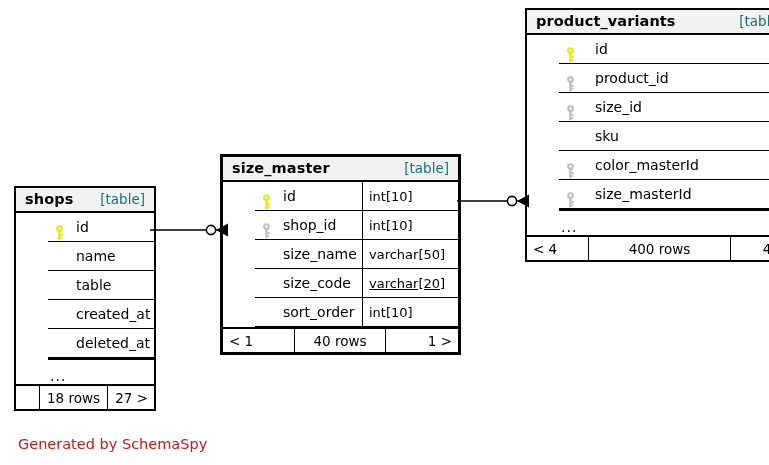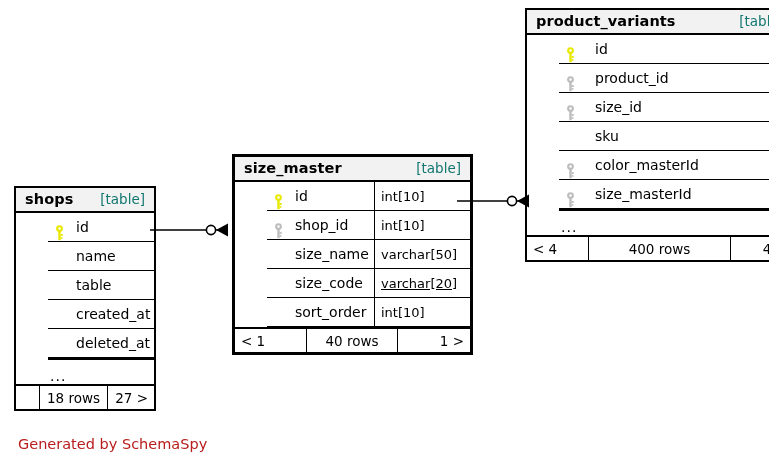--- a/index.html
+++ b/index.html
@@ -155,21 +155,21 @@
       <span class="col-label">...</span>
     </div>
 
     <div class="foot">
       <div class="f-prev" style="flex:0 0 62px;">&lt; 4</div>
       <div class="f-rows">400 rows</div>
       <div class="f-next" style="flex:0 0 62px;">4 &gt;</div>
     </div>
   </div>
 
-  <div class="entity thick" style="left:232px;top:154px;width:241px;">
+  <div class="entity thick" style="left:220px;top:154px;width:241px;">
     <div class="ent-head">
       <span class="ent-title">size_master</span>
       <span class="ent-kind">[table]</span>
     </div>
 
     <div class="row">
       <span class="keyslot">
         <svg class="key" width="9" height="16" viewBox="0 0 9 16">
             <circle cx="4.5" cy="3.6" r="3.4" fill="#E8E800"></circle>
             <circle cx="4.5" cy="3.6" r="1.25" fill="#ffffff"></circle>

